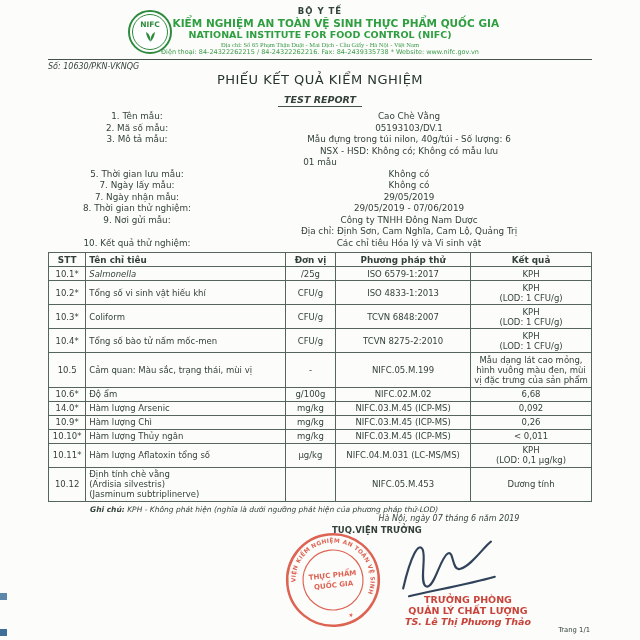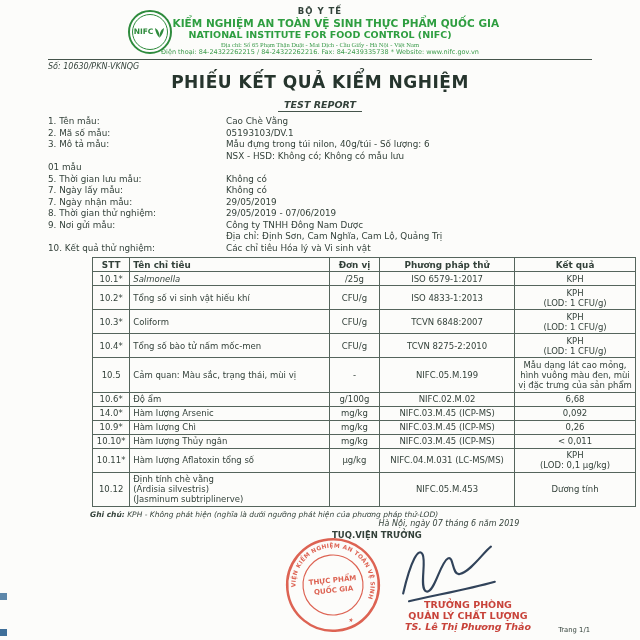--- a/index.html
+++ b/index.html
@@ -3,43 +3,43 @@
 <meta charset="utf-8">
 <style>
   * { margin:0; padding:0; box-sizing:border-box; }
   html,body { width:640px; height:640px; background:#f4f4f2; }
   body { font-family:"DejaVu Sans", sans-serif; color:#33413a; }
   .page { position:relative; width:640px; height:640px; background:#fcfcfa; padding:6px 48px 0 48px; overflow:hidden; }
 
   
   .hdr { position:relative; text-align:center; }
   .logo { position:absolute; left:80px; top:4px; width:44px; height:44px; border:2px solid #2e8b3d; border-radius:50%; display:flex; align-items:center; justify-content:center; background:#fff; }
-  .logo-in { width:36px; height:36px; border:1px solid #2e8b3d; border-radius:50%; display:flex; align-items:center; justify-content:center;text-align:right; }
+  .logo-in { width:36px; height:36px; border:1px solid #2e8b3d; border-radius:50%; display:flex; flex-direction:column; align-items:center; justify-content:center;text-align:right; }
   .logo-txt { font-size:7.5px; font-weight:bold; color:#2e8b3d; line-height:1; }
   .logo-leaf { width:13px; height:13px; margin-top:1px; }
   .h-min { font-size:8.5px; font-weight:bold; color:#314239; letter-spacing:1px; }
   .h-vn { font-size:10.5px; font-weight:bold; color:#2e9e40; margin-top:1px; }
   .h-en { font-size:9.5px; font-weight:bold; color:#2e9e40; }
   .h-ad { font-size:6.5px; color:#3a9a4a; margin-top:1px;font-family:Liberation Serif, serif; }
   .h-ct { font-size:6.5px; color:#3a9a4a; }
   .rule { border:none; border-top:1.2px solid #45544b; margin:3px 0 2px 0; }
 
   .doc-no { font-size:8px; font-style:italic; }
-  .title { text-align:center; font-size:17px; font-weight:bold; color:#26352d; letter-spacing:0.5px; margin-top:1px; }
+  .title { text-align:center; font-size:13px; font-weight:normal; color:#26352d; letter-spacing:0.5px; margin-top:1px; }
   .subtitle-wrap { text-align:center; margin-top:1px; }
   .subtitle { display:inline-block; font-size:9.5px; font-weight:bold; font-style:italic; border-bottom:1px solid #45544b; padding:0 6px 1px 6px; }
 
   
-  .info { margin-top:4px; font-size:8.8px; }
+  .info { margin-top:4px; font-size:8.8px;text-align:center; }
   .inf { display:flex; line-height:11.5px; }
   .inf-l { width:178px; flex:none; }
   .inf-v { flex:1; }
 
   
-  table { border-collapse:collapse; width:100%; margin-top:3px; table-layout:fixed;margin-left:44px; }
+  table { border-collapse:collapse; width:100%; margin-top:3px; table-layout:fixed; }
   th,td { border:1px solid #55655c; font-size:8.5px; padding:1.5px 3px; line-height:1.18; vertical-align:middle; }
   th { font-size:8.8px; font-weight:bold; text-align:center; }
   .c-stt { width:37px; text-align:center; }
   .c-name { width:198px; text-align:left; white-space:pre-line; }
   .c-unit { width:50px; text-align:center; }
   .c-meth { width:134px; text-align:center; }
   .c-res { width:120px; text-align:center; white-space:pre-line; }
   .italic { font-style:italic; }
 
   

